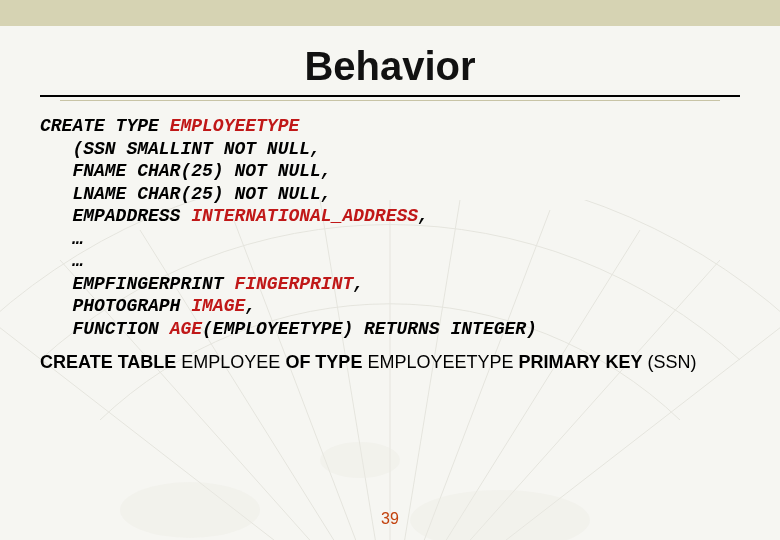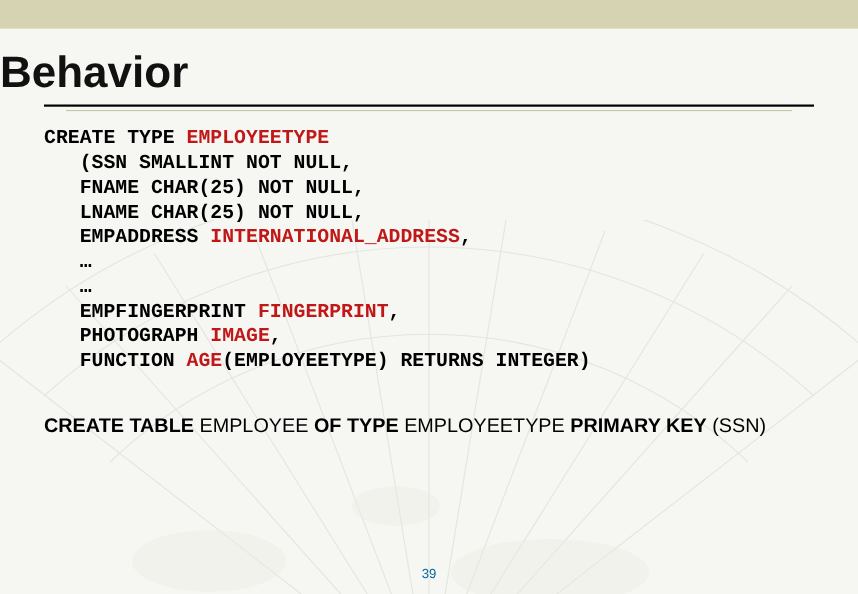--- a/index.html
+++ b/index.html
@@ -21,20 +21,21 @@
     z-index: 0;
   }
   .topbar {
     width: 100%;
     height: 26px;
     background: #d6d3b3;
     position: relative;
     z-index: 2;
   }
   .title {
+    text-align: center;
     font-size: 40px;
     font-weight: bold;
     color: #111;
     margin-top: 18px;
     position: relative;
     z-index: 2;
   }
   .title-rule {
     border: none;
     border-top: 2px solid #000;
@@ -54,37 +55,38 @@
     z-index: 2;
     padding: 14px 40px 0 40px;
   }
   .codeblock {
     font-family: Consolas, "Courier New", monospace;
     font-size: 18px;
     font-weight: bold;
     line-height: 1.25;
     color: #000;
     white-space: pre;
+    font-style: italic;
   }
   .kw-red { color: #c01818; }
   .para {
     font-family: Arial, Helvetica, sans-serif;
     font-size: 18px;
     line-height: 1.25;
     color: #000;
-    margin-top: 36px;
+    margin-top: 11px;
   }
   .para .bold { font-weight: bold; }
   .pagenum {
     position: absolute;
     left: 50%;
     transform: translateX(-50%);
     bottom: 12px;
-    font-size: 12px;
-    color: #0369a1;
+    font-size: 16px;
+    color: #c2410c;
     z-index: 2;
   }
 </style>
 </head>
 <body>
 
 <div class="topbar"></div>
 
 <svg class="bg-fan" viewBox="0 0 900 450">
   <g stroke="#9a9884" stroke-width="1" fill="none">

